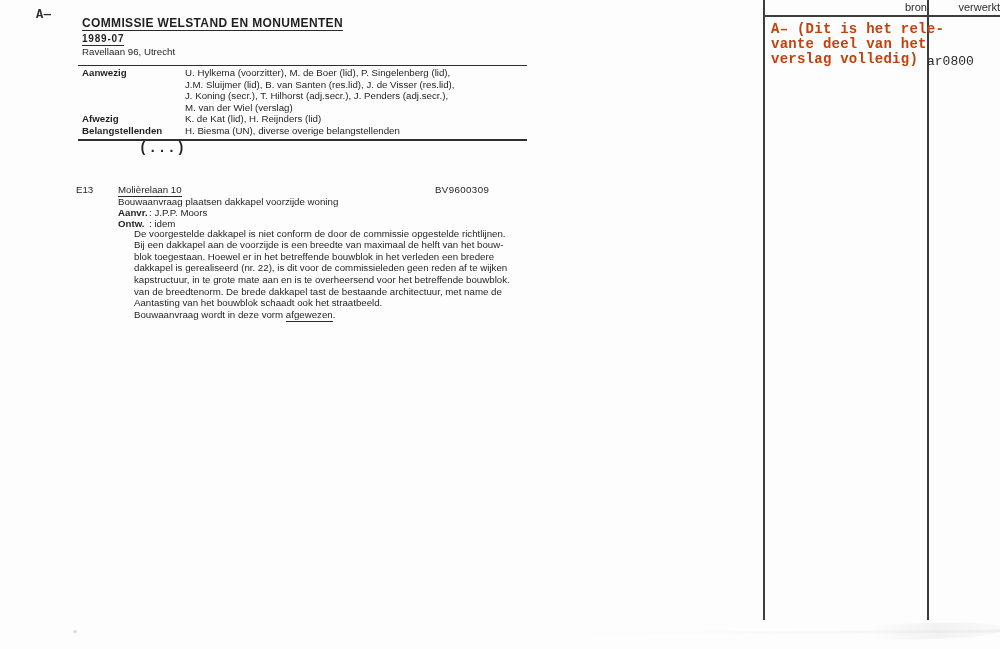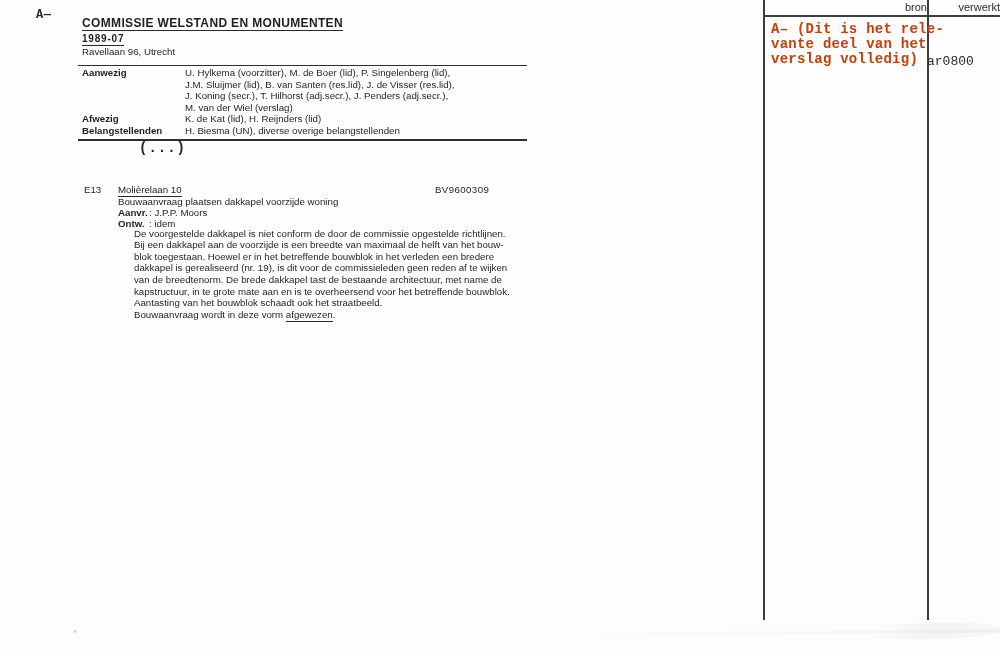--- a/index.html
+++ b/index.html
@@ -40,21 +40,21 @@
   .att-label{width:107px;flex:none;font-weight:bold;padding-left:4px;box-sizing:border-box;}
   .att-value{flex:1;white-space:pre-line;}
   
   .ellipsis{
     position:absolute;left:139px;top:140px;
     font-family:"Liberation Mono",monospace;
     font-size:14px;font-weight:bold;letter-spacing:1px;color:#222;
   }
   
   .abs{position:absolute;white-space:nowrap;}
-  .item-code{left:84px;top:184px;font-size:9.7px;}
+  .item-code{left:76px;top:184px;font-size:9.7px;}
   .item-address{
     left:118px;top:184px;font-size:9.7px;
     border-bottom:1px solid #2a2a2a;padding-bottom:0.5px;
   }
   .case-number{left:435px;top:184px;font-size:9.7px;letter-spacing:0.4px;}
   .item-subject{left:118px;top:195.5px;font-size:9.7px;}
   .kv-row{left:118px;font-size:9.7px;}
   .kv-row .kv-label{display:inline-block;width:31px;font-weight:bold;}
   .row-applicant{top:207px;}
   .row-designer{top:218.3px;}
@@ -136,23 +136,23 @@
     <span class="kv-label">Aanvr.</span><span>: J.P.P. Moors</span>
   </div>
   <div class="abs kv-row row-designer">
     <span class="kv-label">Ontw.</span><span>: idem</span>
   </div>
 
   <div class="body">
     <div class="bline">De voorgestelde dakkapel is niet conform de door de commissie opgestelde richtlijnen.</div>
     <div class="bline">Bij een dakkapel aan de voorzijde is een breedte van maximaal de helft van het bouw-</div>
     <div class="bline">blok toegestaan. Hoewel er in het betreffende bouwblok in het verleden een bredere</div>
-    <div class="bline">dakkapel is gerealiseerd (nr. 19), is dit voor de commissieleden geen reden af te wijken</div>
+    <div class="bline">dakkapel is gerealiseerd (nr. 22), is dit voor de commissieleden geen reden af te wijken</div>
+    <div class="bline">kapstructuur, in te grote mate aan en is te overheersend voor het betreffende bouwblok.</div>
     <div class="bline">van de breedtenorm. De brede dakkapel tast de bestaande architectuur, met name de</div>
-    <div class="bline">kapstructuur, in te grote mate aan en is te overheersend voor het betreffende bouwblok.</div>
     <div class="bline">Aantasting van het bouwblok schaadt ook het straatbeeld.</div>
     <div class="bline"><span>Bouwaanvraag wordt in deze vorm </span><span class="decision-word">afgewezen</span><span>.</span></div>
   </div>
 
   <div class="vline vline-left"></div>
   <div class="vline vline-right"></div>
   <div class="hrule"></div>
   <div class="col-head head-bron">bron</div>
   <div class="col-head head-verwerkt">verwerkt</div>
   <div class="note">A– (Dit is het rele-

